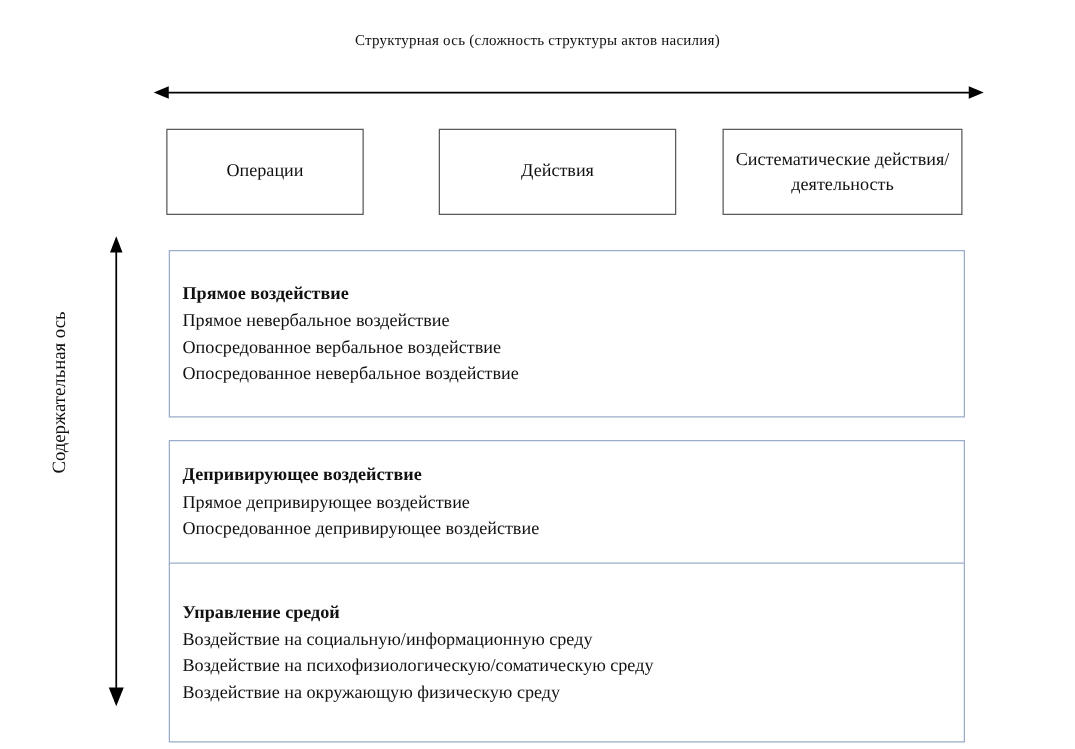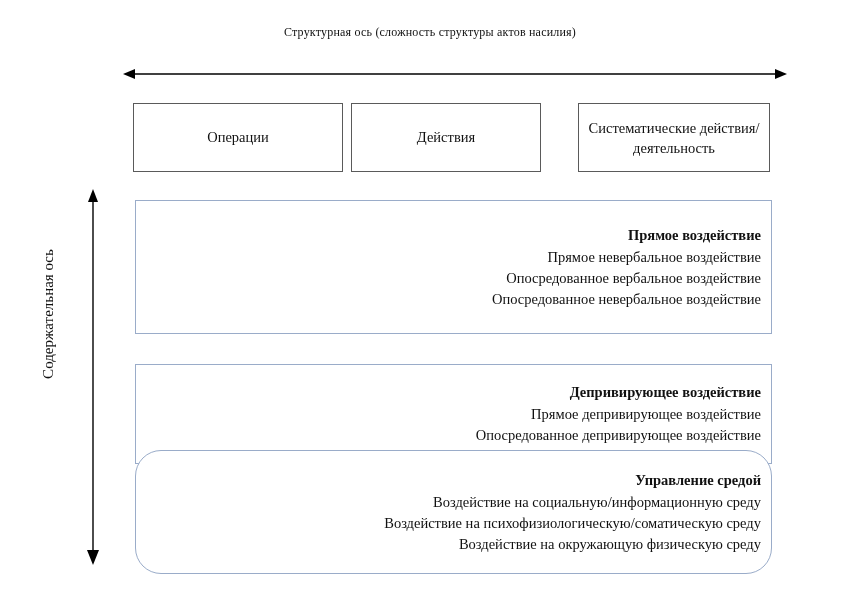--- a/index.html
+++ b/index.html
@@ -74,43 +74,43 @@
     background: #ffffff;
     display: flex;
     align-items: center;
     justify-content: center;
     text-align: center;
     font-size: 14.5px;
     line-height: 19px;
     color: #111111;
     padding: 2px 6px;
   }
-  .top-box-0 { left: 133px;  width: 210px; }
+  .top-box-0 { left: 133px;  width: 158px; }
   .top-box-1 { left: 351px;  width: 190px; align-items: center; }
   .top-box-2 { left: 578px;  width: 192px; }
   .top-box-2 .box-text { line-height: 20px; }
 
   
   .content-block {
     position: absolute;
     left: 135px;
     width: 637px;
     box-sizing: border-box;
     border: 1.2px solid #9aacc9;
     background: #ffffff;
     display: flex;
     flex-direction: column;
-    align-items: flex-end;
+    align-items: flex-start;
     justify-content: center;
     text-align: center;
     padding: 4px 10px;
   }
   .block-0 { top: 200px; height: 134px; }
-  .block-1 { top: 352px; height: 100px; margin-top: 12px; }
-  .block-2 { top: 450px; height: 124px; border-radius: 26px; }
+  .block-1 { top: 352px; height: 100px; }
+  .block-2 { top: 450px; height: 144px; }
 
   .block-heading {
     font-weight: bold;
     font-size: 14.5px;
     line-height: 21px;
     color: #111111;
     margin-bottom: 1px;
   }
   .block-line {
     font-size: 14.5px;

